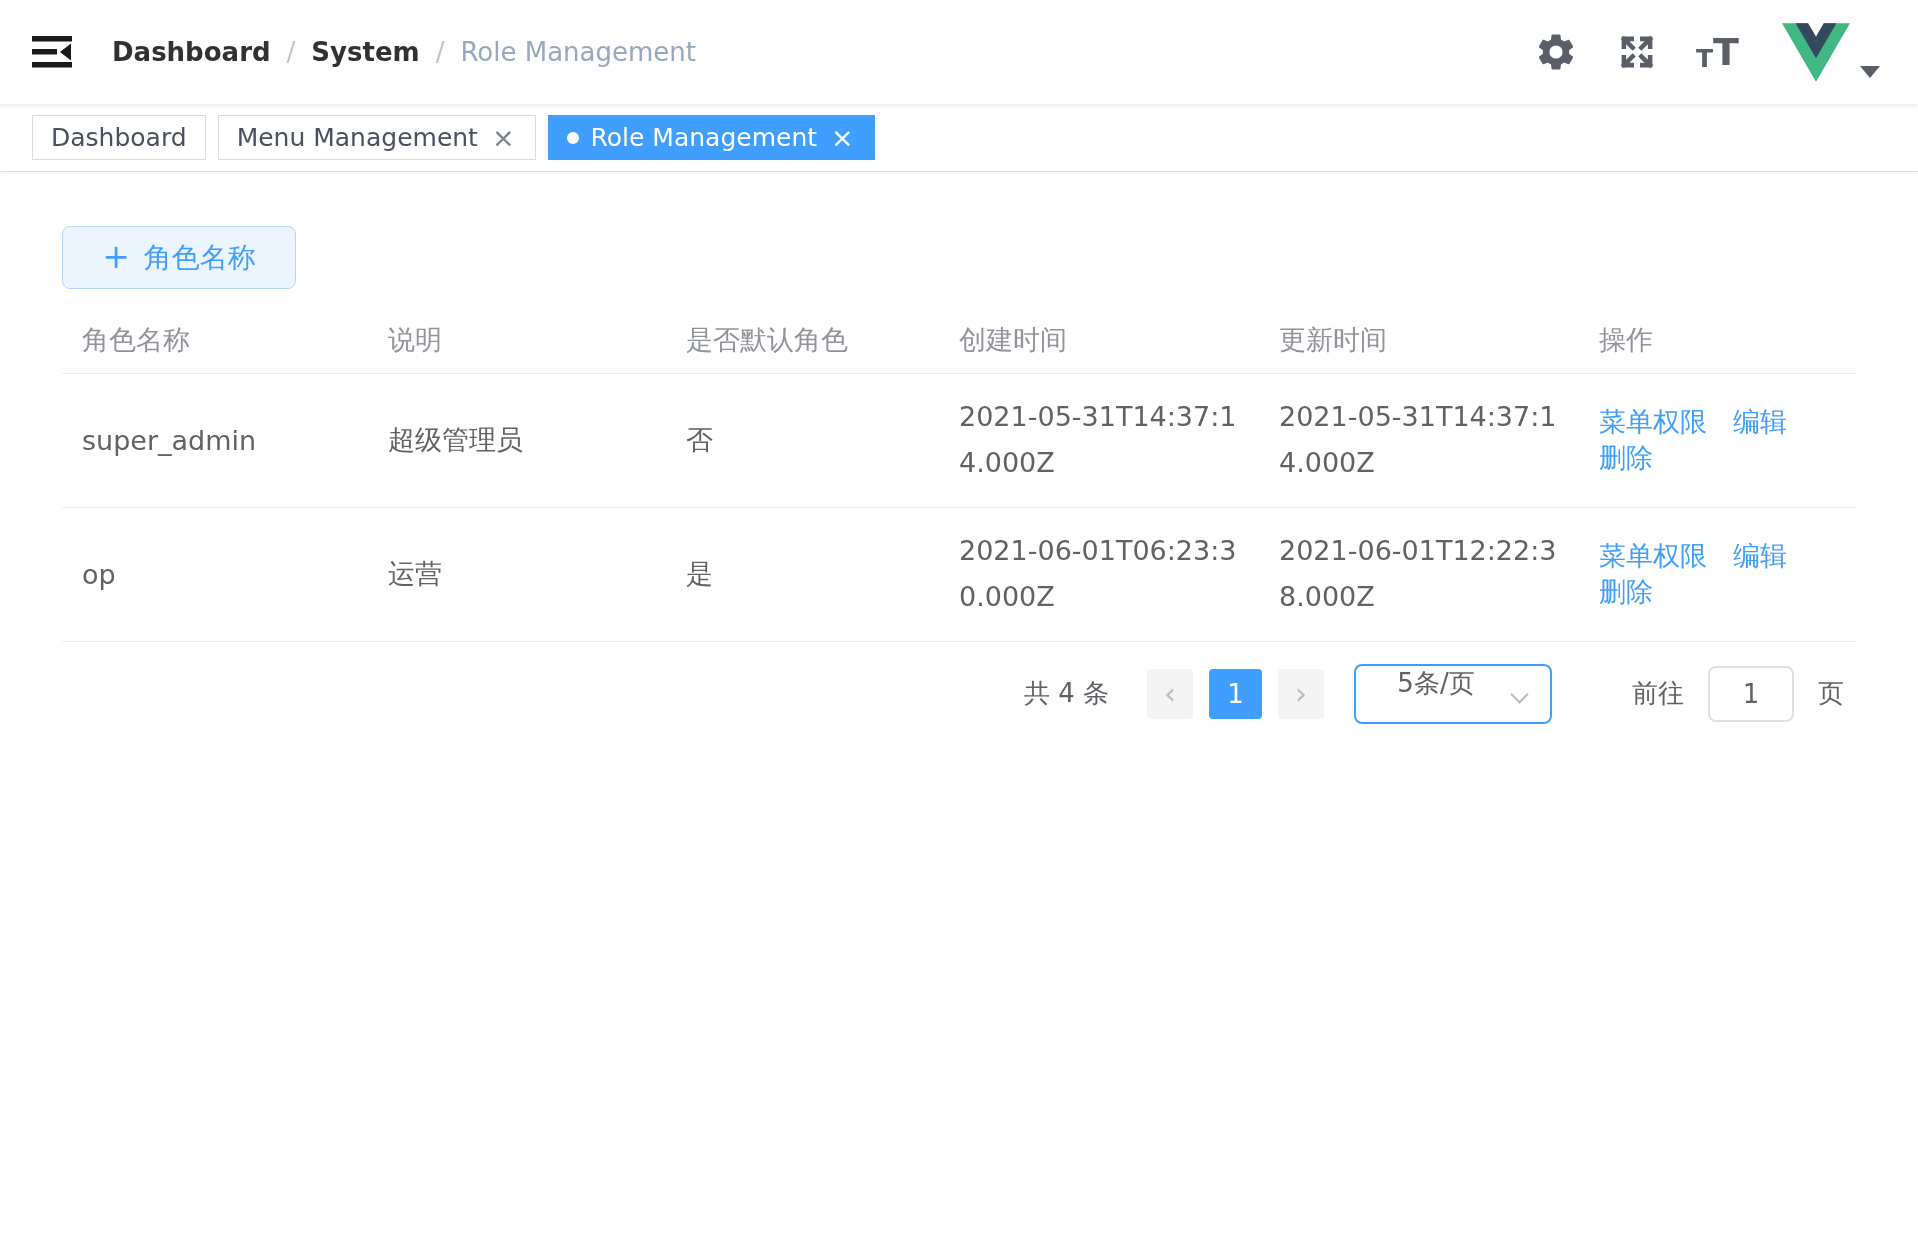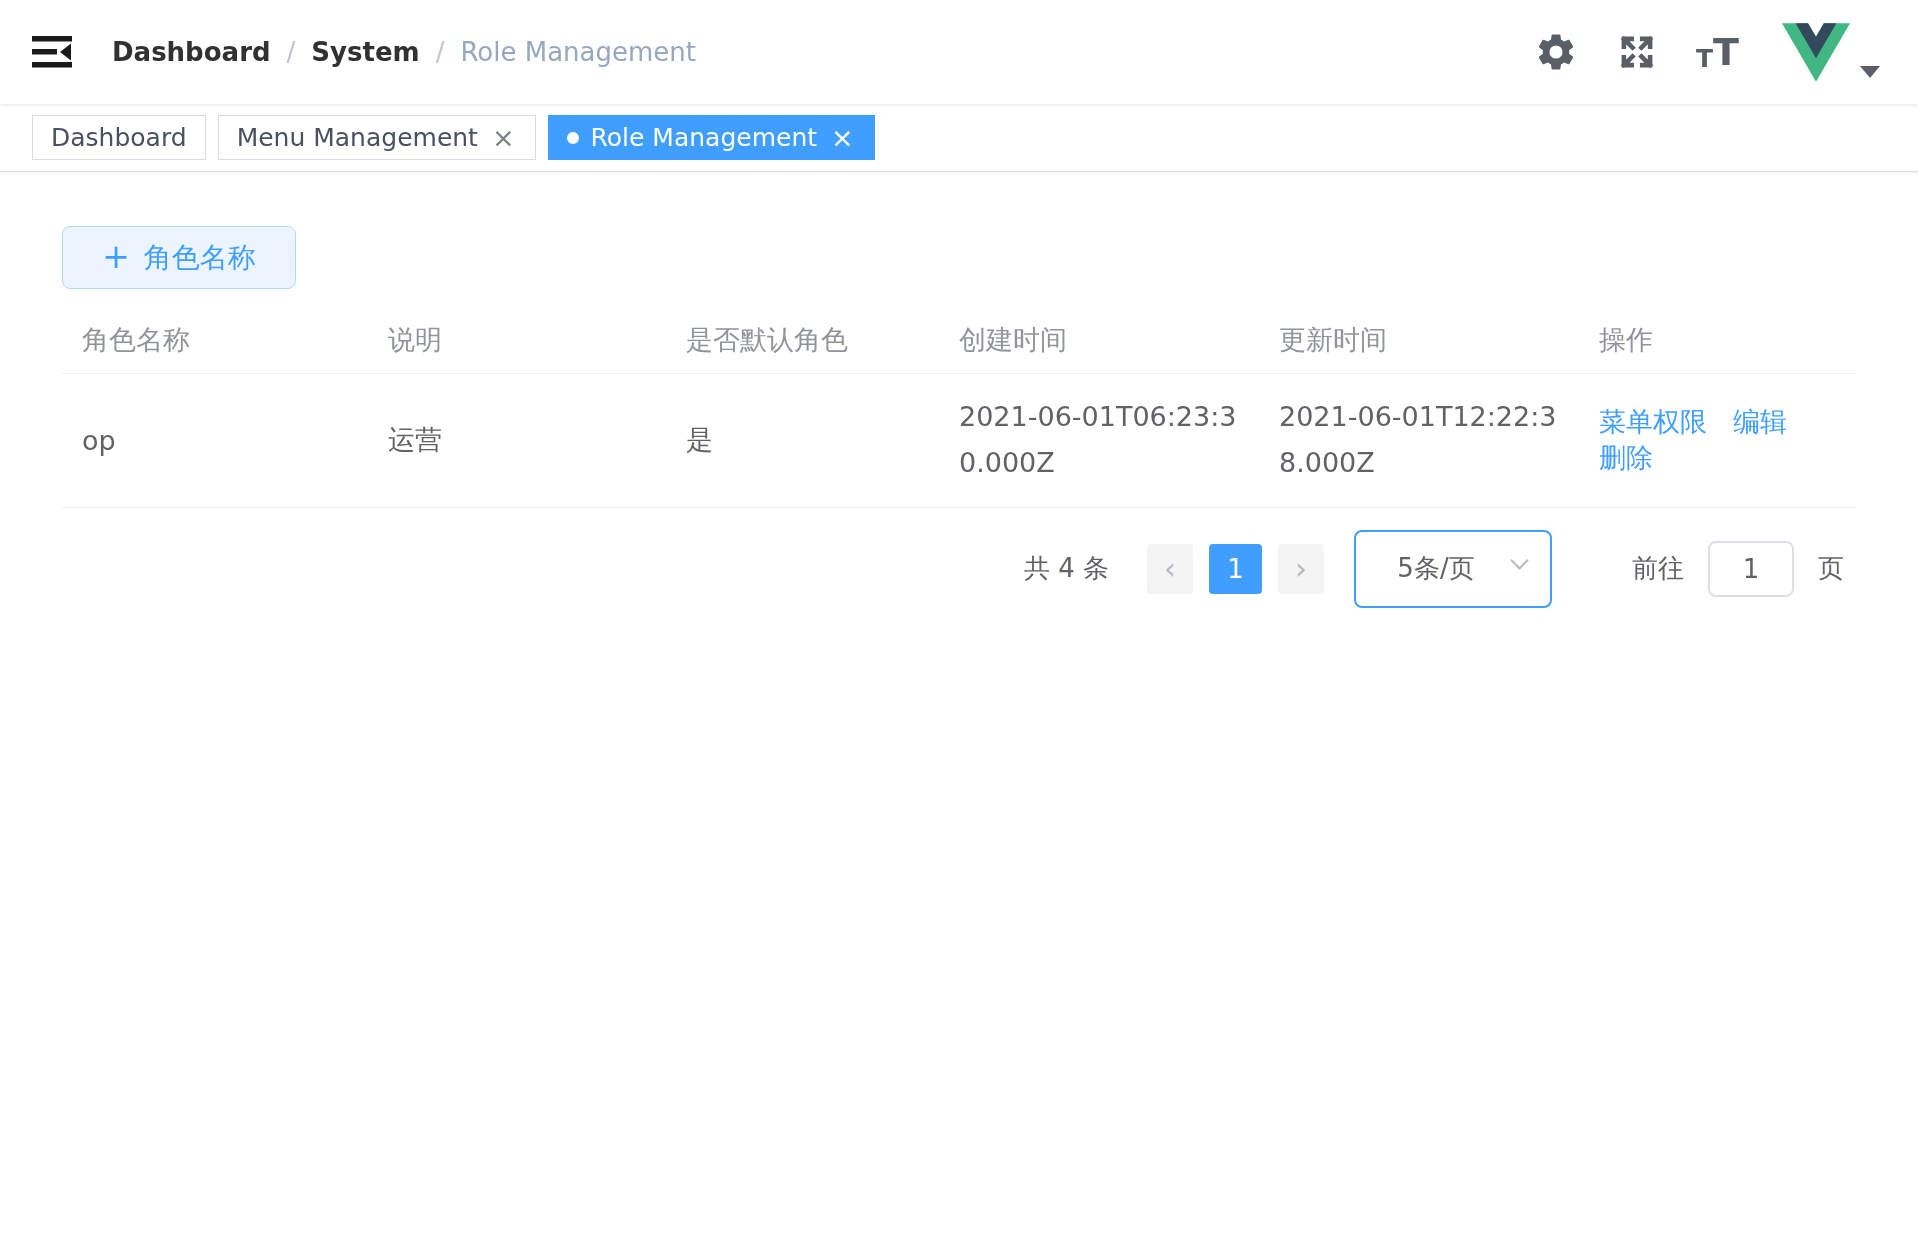--- a/index.html
+++ b/index.html
@@ -53,22 +53,22 @@
 
   
   .pagination { display:flex; align-items:center; justify-content:flex-end;
     margin-top:22px; padding-right:12px; font-size:26px; color:#606266; }
   .pg-total { margin-right:38px; }
   .pg-btn { width:46px; height:50px; background:#f4f4f5; border:none; border-radius:4px;
     color:#b6bac1; font-size:30px; display:flex; align-items:center; justify-content:center;
     cursor:pointer; font-family:inherit; }
   .pg-num { min-width:53px; height:50px; margin:0 16px; background:#409eff; color:#fff;
     border:none; border-radius:4px; font-size:26px; font-weight:500; cursor:pointer; font-family:inherit; }
-  .page-size-select { width:198px; height:78px; margin-left:30px; position:relative;
-    border:2px solid #409eff; border-radius:8px; display:flex; align-items:center;
+  .page-size-select { width:198px; height:60px; margin-left:30px; position:relative;
+    border:2px solid #409eff; border-radius:8px; display:flex; align-items:flex-start;
     justify-content:center; padding-right:34px; cursor:pointer; color:#606266; }
   .sel-caret { position:absolute; right:24px; top:22px; width:13px; height:13px;
     border-right:2.5px solid #b6bac1; border-bottom:2.5px solid #b6bac1; transform:rotate(45deg); }
   .goto-label { margin-left:80px; }
   .goto-input { width:86px; height:56px; margin-left:24px; border:2px solid #dcdfe6;
     border-radius:8px; text-align:center; font-size:26px; color:#606266; font-family:inherit; outline:none; }
   .page-label { margin-left:24px; }
 </style>
 </head>
 <body>
@@ -156,20 +156,28 @@
           <th>角色名称</th>
           <th>说明</th>
           <th>是否默认角色</th>
           <th>创建时间</th>
           <th>更新时间</th>
           <th>操作</th>
         </tr>
       </thead>
     <tbody id="table-body">
         <tr>
+          <td>super_admin</td>
+          <td>超级管理员</td>
+          <td>否</td>
+          <td class="date">2021-05-31T14:37:14.000Z</td>
+          <td class="date">2021-05-31T14:37:14.000Z</td>
+          <td><span class="link">菜单权限</span><span class="link">编辑</span><span class="link">删除</span></td>
+        </tr>
+        <tr>
           <td>op</td>
           <td>运营</td>
           <td>是</td>
           <td class="date">2021-06-01T06:23:30.000Z</td>
           <td class="date">2021-06-01T12:22:38.000Z</td>
           <td><span class="link">菜单权限</span><span class="link">编辑</span><span class="link">删除</span></td>
         </tr>
       </tbody>
   </table>
 

